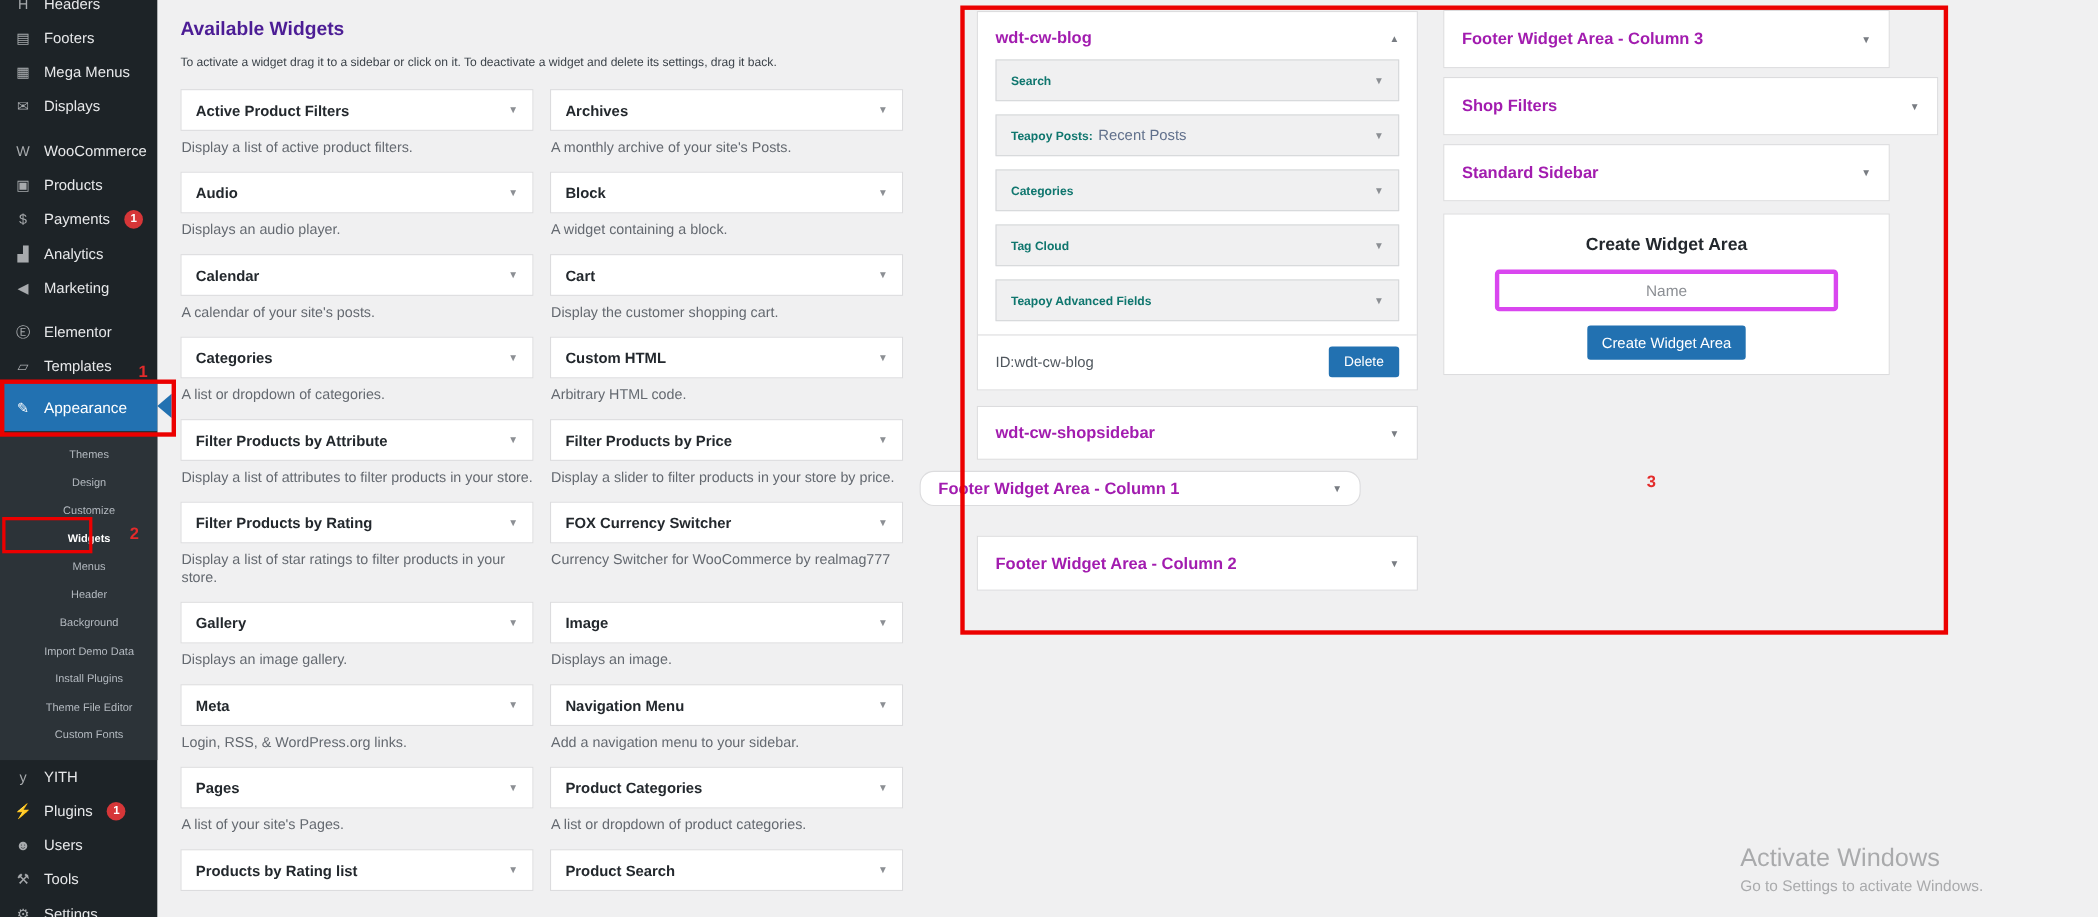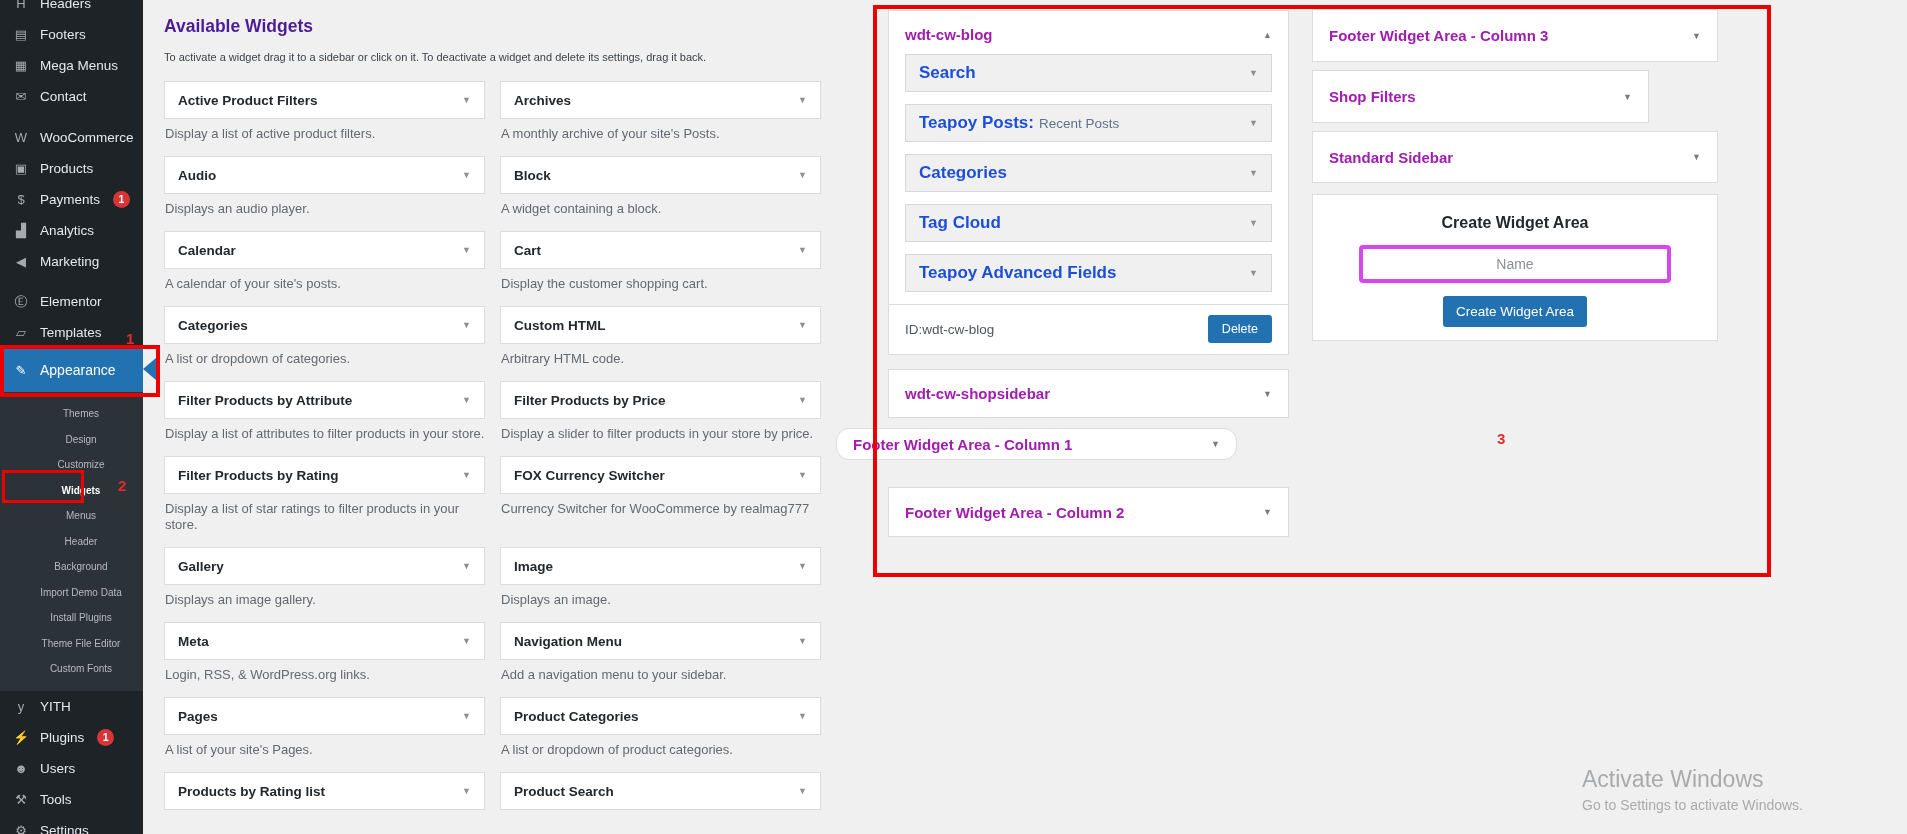--- a/index.html
+++ b/index.html
@@ -71,21 +71,21 @@
   }
   .panel.collapsed { display:flex; align-items:center; }
   .panel.collapsed .ptitle-row { flex:1; padding:0 16px; }
   .ptitle { font-size:15px; font-weight:700; color:#a21caf; }
   .ptoggle { color:#787c82; font-size:9px; }
   .srow {
     height:38px; margin:0 16px 12px; background:#f0f0f1; border:1px solid #d5d7da;
     display:flex; align-items:center; justify-content:space-between;
     padding:0 13px; cursor:pointer;
   }
-  .srow-name { font-size:17px; font-weight:700; color:#1d4ed8; }
+  .srow-name { font-size:11px; font-weight:700; color:#0f766e; }
   .srow-sub { font-weight:400; color:#61708c; margin-left:5px; font-size:13.5px; }
   .pfoot {
     border-top:1px solid #dcdcde; display:flex; align-items:center;
     justify-content:space-between; padding:10px 16px;
   }
   .id-label { font-size:13.5px; color:#50575e; }
   .btn {
     background:#2271b1; color:#fff; border:none; border-radius:3px;
     font-family:"Liberation Sans", sans-serif; cursor:pointer;
   }
@@ -123,21 +123,21 @@
   <div class="mi">
     <span class="mic">▤</span>
     <span>Footers</span>
   </div>
   <div class="mi">
     <span class="mic">▦</span>
     <span>Mega Menus</span>
   </div>
   <div class="mi">
     <span class="mic">✉</span>
-    <span>Contact</span>
+    <span>Displays</span>
   </div>
   <div class="sp10"></div>
   <div class="mi">
     <span class="mic">W</span>
     <span>WooCommerce</span>
   </div>
   <div class="mi">
     <span class="mic">▣</span>
     <span>Products</span>
   </div>
@@ -399,21 +399,21 @@
       <span class="ptoggle">▼</span>
     </div>
 </div>
 
 <div class="panel collapsed" style="left:1312px; top:9px; width:406px; height:53px;">
   <div class="ptitle-row">
       <span class="ptitle">Footer Widget Area - Column 3</span>
       <span class="ptoggle">▼</span>
     </div>
 </div>
-<div class="panel collapsed" style="left:1312px; top:70px; width:337px; height:53px;">
+<div class="panel collapsed" style="left:1312px; top:70px; width:450px; height:53px;">
   <div class="ptitle-row">
       <span class="ptitle">Shop Filters</span>
       <span class="ptoggle">▼</span>
     </div>
 </div>
 <div class="panel collapsed" style="left:1312px; top:131px; width:406px; height:52px;">
   <div class="ptitle-row">
       <span class="ptitle">Standard Sidebar</span>
       <span class="ptoggle">▼</span>
     </div>

